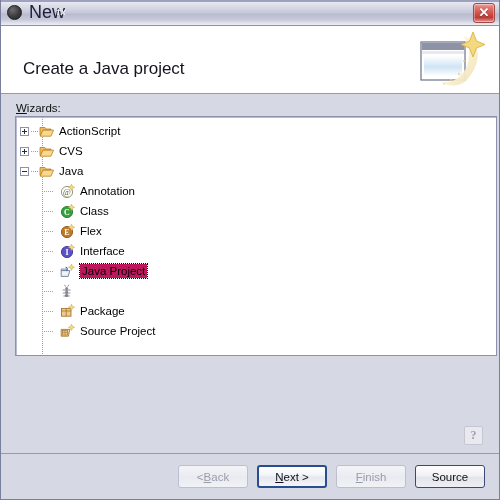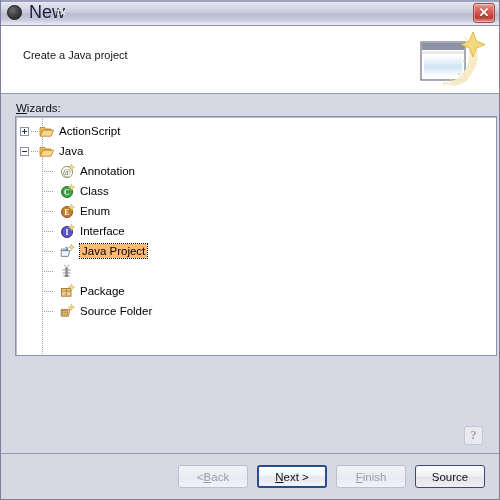--- a/index.html
+++ b/index.html
@@ -83,21 +83,21 @@
     border-bottom: 1px solid #9599b4;
     position: relative;
     padding: 8px 0 0 10px;
     overflow: hidden;
   }
   #header-title {
     font-size: 13px; font-weight: bold; color: #0c0c18;
     margin: 1px 0 0 0; letter-spacing: .1px;
   }
   #header-subtitle {
-    font-size: 11px; color: #14141e; margin: 15px 0 0 12px;
+    font-size: 17px; color: #14141e; margin: 25px 0 0 12px;
   }
   #banner {
     position: absolute; right: 6px; top: 2px;
     width: 76px; height: 66px;
   }
 
   
   #body {
     flex: 1 1 auto; position: relative;
     background: #d6d8e4;
@@ -155,21 +155,21 @@
     background-size: 2px 1px;
     margin-right: 1px;
   }
   .dashlead.long { width: 11px; }
 
   
   .ico { width: 16px; height: 16px; flex: 0 0 auto; margin-right: 4px; position: relative; }
   .label { font-size: 11.5px; color: #000; line-height: 14px; }
 
   .row.selected .label {
-    background: #fdba74;
+    background: #be185d;
     outline: 1px dotted #000;
     padding: 0 2px;
   }
 
   
   #help-icon {
     position: absolute; right: 16px; bottom: 8px;
     width: 19px; height: 19px;
     background: #e9e9ef;
     border: 1px solid #c4c6d2;
@@ -262,20 +262,29 @@
           <div class="row">
             <span class="expander plus"></span>
             <span class="dashlead"></span>
             <span class="ico"><svg width="16" height="16" viewBox="0 0 16 16">
                 <path d="M1 4.5 L6 4.5 L7.3 6 L12 6 L12 7 L4.2 7 L1.6 12.5 L1 12.5 Z" fill="#f0bc63" stroke="#b8801f" stroke-width="0.8"></path>
                 <path d="M3.9 7.2 L14.6 7.2 L11.9 13.2 L1.2 13.2 Z" fill="#fbd88f" stroke="#b8801f" stroke-width="0.8"></path>
               </svg></span>
             <span class="label">ActionScript</span>
           </div>
           <div class="row">
+            <span class="expander plus"></span>
+            <span class="dashlead"></span>
+            <span class="ico"><svg width="16" height="16" viewBox="0 0 16 16">
+                <path d="M1 4.5 L6 4.5 L7.3 6 L12 6 L12 7 L4.2 7 L1.6 12.5 L1 12.5 Z" fill="#f0bc63" stroke="#b8801f" stroke-width="0.8"></path>
+                <path d="M3.9 7.2 L14.6 7.2 L11.9 13.2 L1.2 13.2 Z" fill="#fbd88f" stroke="#b8801f" stroke-width="0.8"></path>
+              </svg></span>
+            <span class="label">CVS</span>
+          </div>
+          <div class="row">
             <span class="expander"></span>
             <span class="dashlead"></span>
             <span class="ico"><svg width="16" height="16" viewBox="0 0 16 16">
                 <path d="M1 4.5 L6 4.5 L7.3 6 L12 6 L12 7 L4.2 7 L1.6 12.5 L1 12.5 Z" fill="#f0bc63" stroke="#b8801f" stroke-width="0.8"></path>
                 <path d="M3.9 7.2 L14.6 7.2 L11.9 13.2 L1.2 13.2 Z" fill="#fbd88f" stroke="#b8801f" stroke-width="0.8"></path>
               </svg></span>
             <span class="label">Java</span>
           </div>
           <div class="row">
             <span class="indent" style="width: 22px;"></span>
@@ -301,21 +310,21 @@
           </div>
           <div class="row">
             <span class="indent" style="width: 22px;"></span>
             <span class="dashlead long"></span>
             <span class="indent" style="width: 6px;"></span>
             <span class="ico"><svg width="16" height="16" viewBox="0 0 16 16">
                 <circle cx="7" cy="9" r="5.6" fill="#c07a26" stroke="#7d4a10" stroke-width="0.8"></circle>
                 <text x="7" y="12.3" font-size="8" font-weight="bold" text-anchor="middle" fill="#ffffff" font-family="Liberation Serif, serif">E</text>
                 <path d="M11.5 1.2 L12.4 3.4 L14.6 4.3 L12.4 5.2 L11.5 7.4 L10.6 5.2 L8.4 4.3 L10.6 3.4 Z" fill="#f6dc86" stroke="#cfa93c" stroke-width="0.6"></path>
               </svg></span>
-            <span class="label">Enum</span>
+            <span class="label">Flex</span>
           </div>
           <div class="row">
             <span class="indent" style="width: 22px;"></span>
             <span class="dashlead long"></span>
             <span class="indent" style="width: 6px;"></span>
             <span class="ico"><svg width="16" height="16" viewBox="0 0 16 16">
                 <circle cx="7" cy="9" r="5.6" fill="#5a52c6" stroke="#2e2880" stroke-width="0.8"></circle>
                 <text x="7" y="12.3" font-size="8" font-weight="bold" text-anchor="middle" fill="#ffffff" font-family="Liberation Serif, serif">I</text>
                 <path d="M11.5 1.2 L12.4 3.4 L14.6 4.3 L12.4 5.2 L11.5 7.4 L10.6 5.2 L8.4 4.3 L10.6 3.4 Z" fill="#f6dc86" stroke="#cfa93c" stroke-width="0.6"></path>
               </svg></span>
@@ -358,21 +367,21 @@
           <div class="row">
             <span class="indent" style="width: 22px;"></span>
             <span class="dashlead long"></span>
             <span class="indent" style="width: 6px;"></span>
             <span class="ico"><svg width="16" height="16" viewBox="0 0 16 16">
                 <path d="M1.2 6.4 L9.8 6.4 L8.4 13.2 L1.2 13.2 Z" fill="#f7d79a" stroke="#9a6c22" stroke-width="0.8"></path>
                 <rect x="2.4" y="7.6" width="5.2" height="4.4" fill="#f2c98c" stroke="#9a6c22" stroke-width="0.6"></rect>
                 <path d="M2.4 9.4 L7.6 9.4 M5 7.6 L5 12" stroke="#9a6c22" stroke-width="0.5"></path>
                 <path d="M11.5 1.2 L12.4 3.4 L14.6 4.3 L12.4 5.2 L11.5 7.4 L10.6 5.2 L8.4 4.3 L10.6 3.4 Z" fill="#f6dc86" stroke="#cfa93c" stroke-width="0.6"></path>
               </svg></span>
-            <span class="label">Source Folder</span>
+            <span class="label">Source Project</span>
           </div>
         </div>
     </div>
 
     <div id="help-icon">
       <span>?</span>
     </div>
   </div>
 
   <div id="footer">

